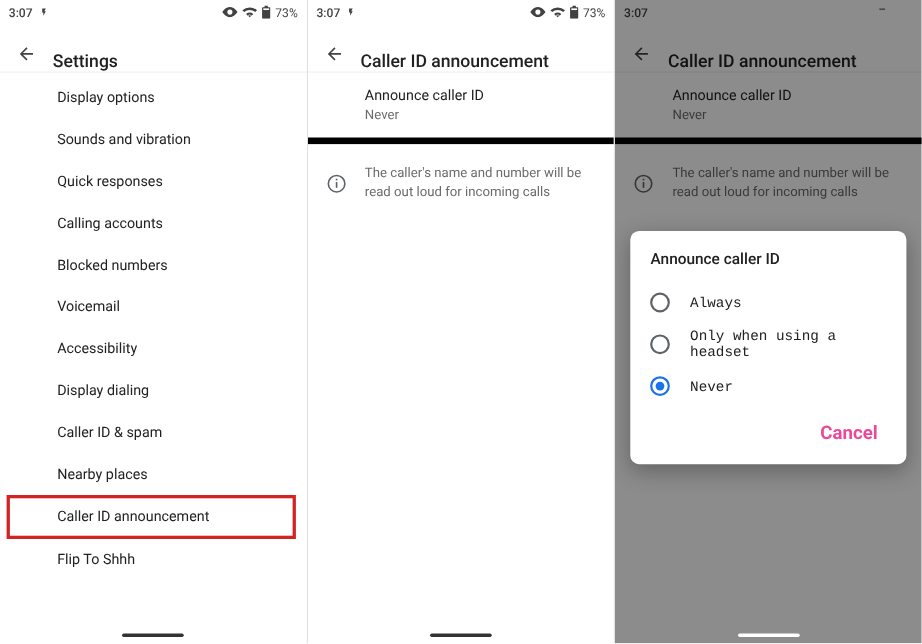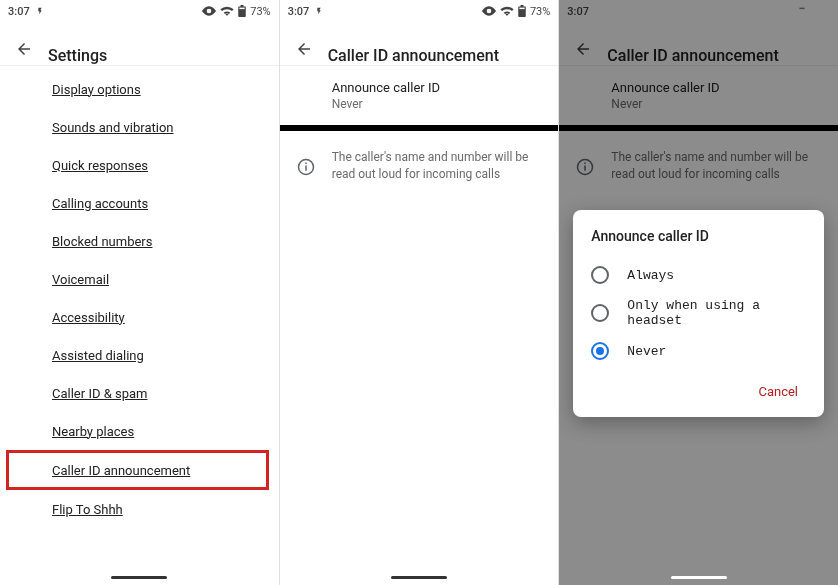--- a/index.html
+++ b/index.html
@@ -54,21 +54,21 @@
     cursor: pointer;
   }
   .appbar .title {
     font-size: 16px;
     font-weight: 500;
     margin-left: 8px;
     color: #212121;
   }
 
   
-  .list { padding-top: 4px; text-decoration: underline; }
+  .list { padding-top: 4px; }
   .list-item {
     height: 38px;
     display: flex; align-items: center;
     padding-left: 52px;
     font-size: 13px;
     color: #212121;
     cursor: pointer;
   }
   .list-item.highlight {
     border: 3px solid #d32424;
@@ -127,22 +127,22 @@
     flex-shrink:0;
   }
   .radio-row.selected .radio { border-color:#1a73e8; }
   .radio-row.selected .radio::after {
     content:''; position:absolute; inset:3px; border-radius:50%; background:#1a73e8;
   }
   .dialog-actions {
     display:flex; justify-content:flex-end; margin-top:6px;
   }
   .dialog-actions .btn {
-    font-size: 13px; font-weight:400;
-    color:#b91c1c; padding:8px 8px; cursor:pointer;
+    font-size: 17px; font-weight:700;
+    color:#ec4899; padding:8px 8px; cursor:pointer;
   }
 
   
   .navpill {
     position:absolute; bottom:6px; left:50%; transform:translateX(-50%);
     width:56px; height:3px; border-radius:2px; background:#333;
   }
 </style>
 </head>
 <body>
@@ -203,21 +203,21 @@
         <div class="list-item">
           <span>Blocked numbers</span>
         </div>
         <div class="list-item">
           <span>Voicemail</span>
         </div>
         <div class="list-item">
           <span>Accessibility</span>
         </div>
         <div class="list-item">
-          <span>Assisted dialing</span>
+          <span>Display dialing</span>
         </div>
         <div class="list-item">
           <span>Caller ID &amp; spam</span>
         </div>
         <div class="list-item">
           <span>Nearby places</span>
         </div>
         <div class="list-item highlight">
           <span>Caller ID announcement</span>
         </div>

